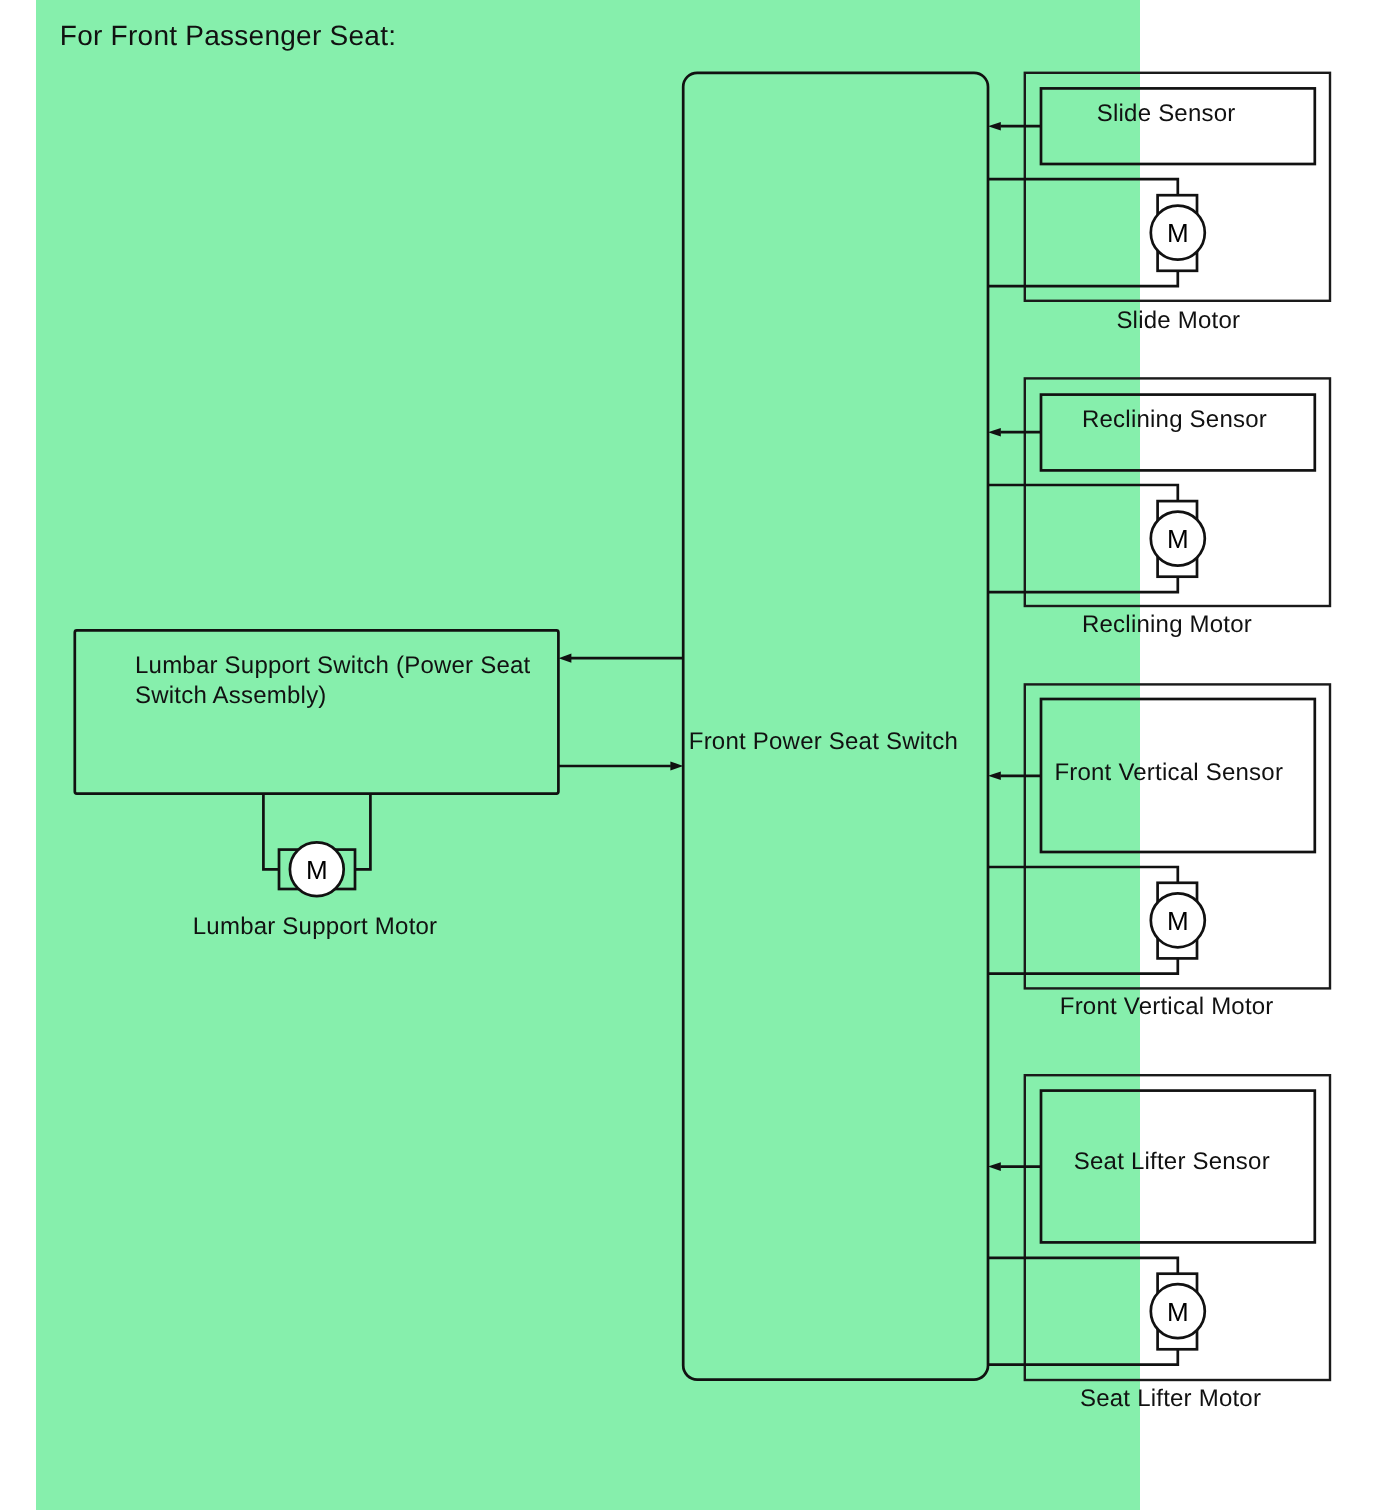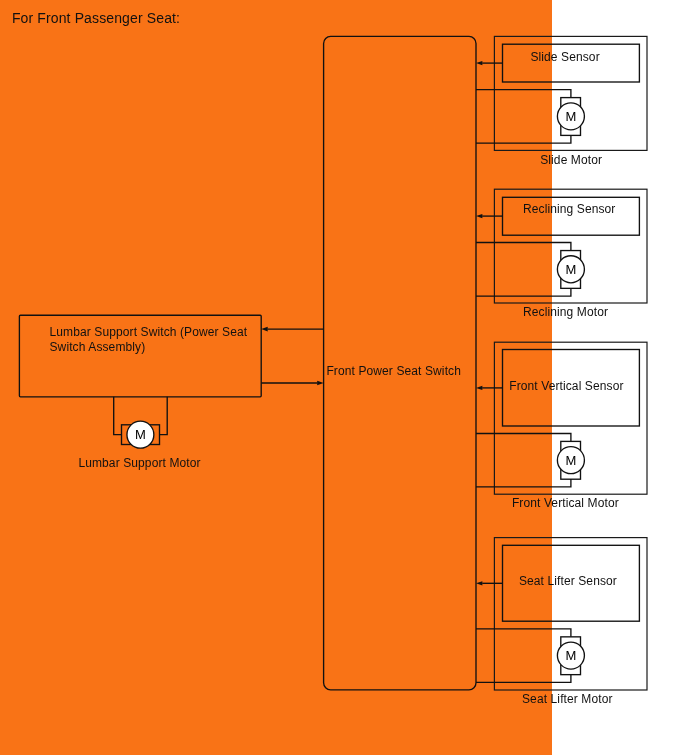--- a/index.html
+++ b/index.html
@@ -1,19 +1,19 @@
 <!DOCTYPE html>
 <html><head>
 <meta charset="utf-8">
 <title>Front Passenger Seat Power Seat Switch Diagram</title>
 <style>
   html,body{margin:0;padding:0;background:#ffffff;}
   body{width:688px;height:755px;overflow:hidden;background:#ffffff;
        font-family:"Liberation Sans",sans-serif;}
-  #diagram-root{position:relative;width:552px;height:755px;background:#f97316;}
+  #diagram-root{position:relative;width:552px;height:755px;background:#86efac;margin-left:18px;}
   svg#diagram{position:absolute;left:0;top:0;width:688px;height:755px;display:block;}
   .wire{fill:none;stroke:#111111;stroke-width:1.35;stroke-linecap:butt;}
   .boxline{fill:none;stroke:#111111;stroke-width:1.35;}
   .mcircle{fill:#ffffff;stroke:#111111;stroke-width:1.35;}
   .outerbox{fill:none;stroke:#1a1a1a;stroke-width:1.2;}
   .arrowhead{fill:#111111;stroke:none;}
   .lbl{font-family:"Liberation Sans",sans-serif;font-size:12px;fill:#111111;letter-spacing:0.11px;}
   .hdr{font-family:"Liberation Sans",sans-serif;font-size:14px;fill:#111111;letter-spacing:0.13px;}
   .msym{font-family:"Liberation Sans",sans-serif;font-size:13px;fill:#000000;text-anchor:middle;}
 </style>

